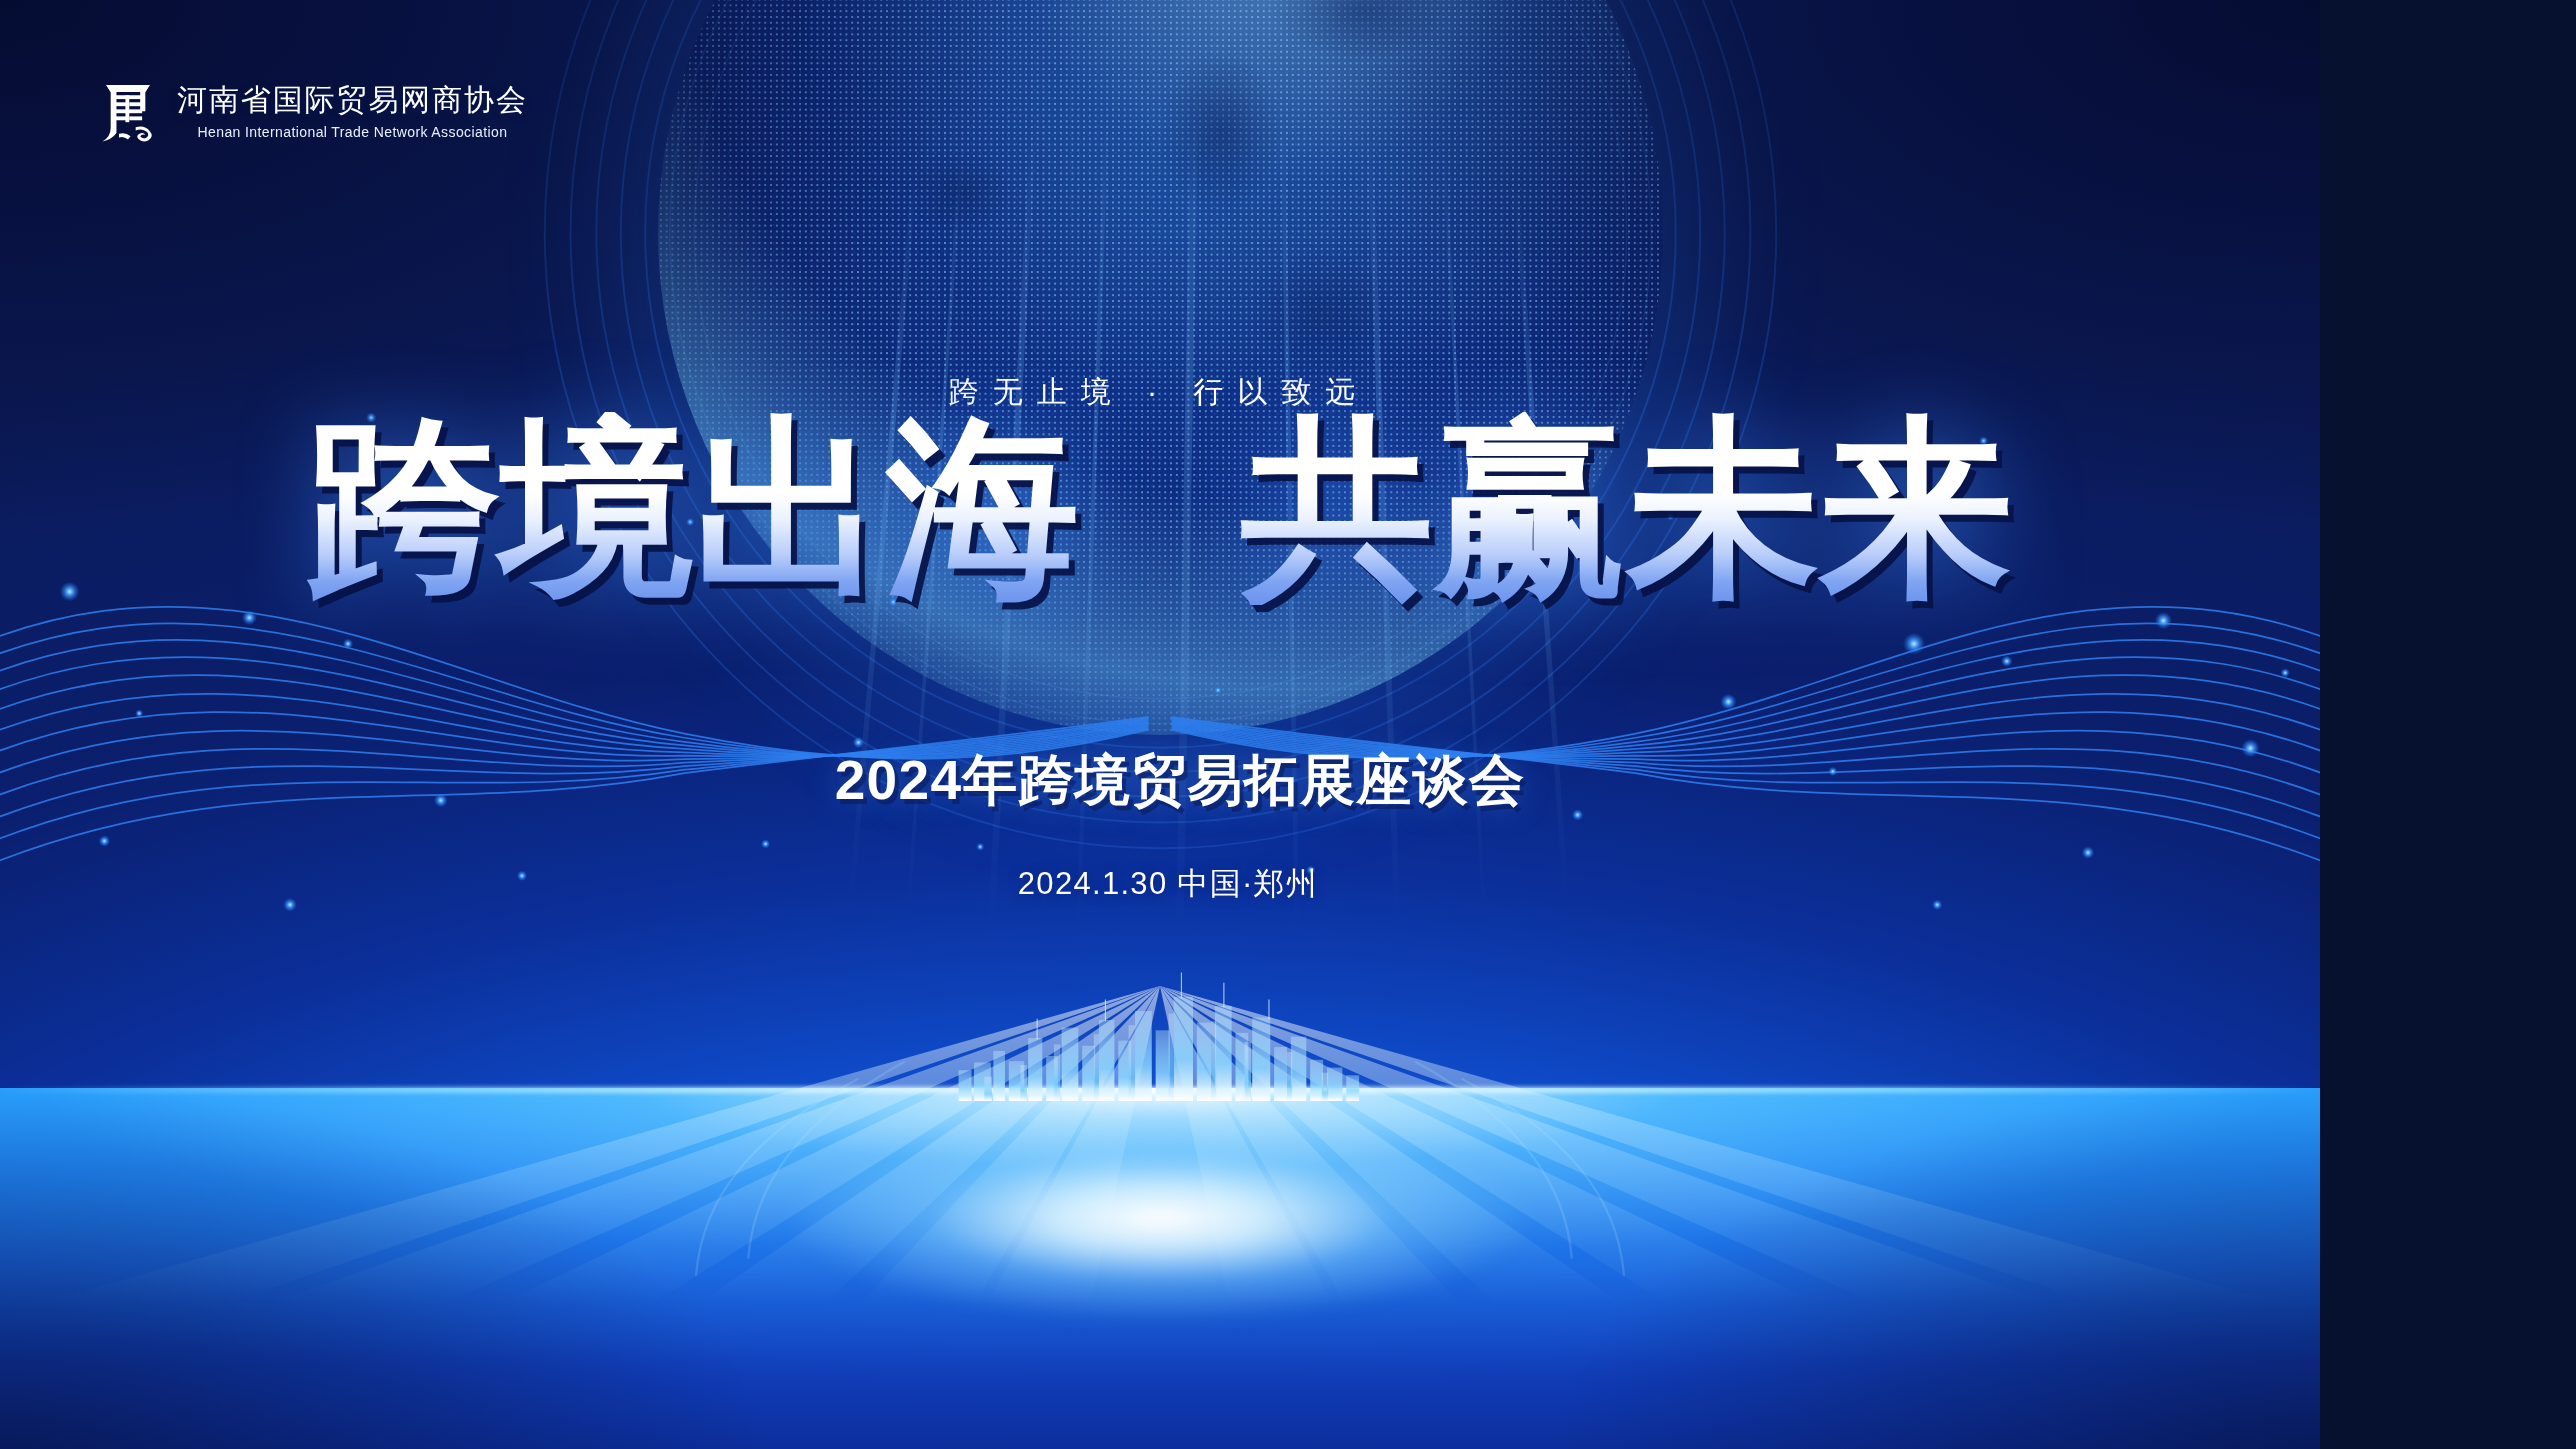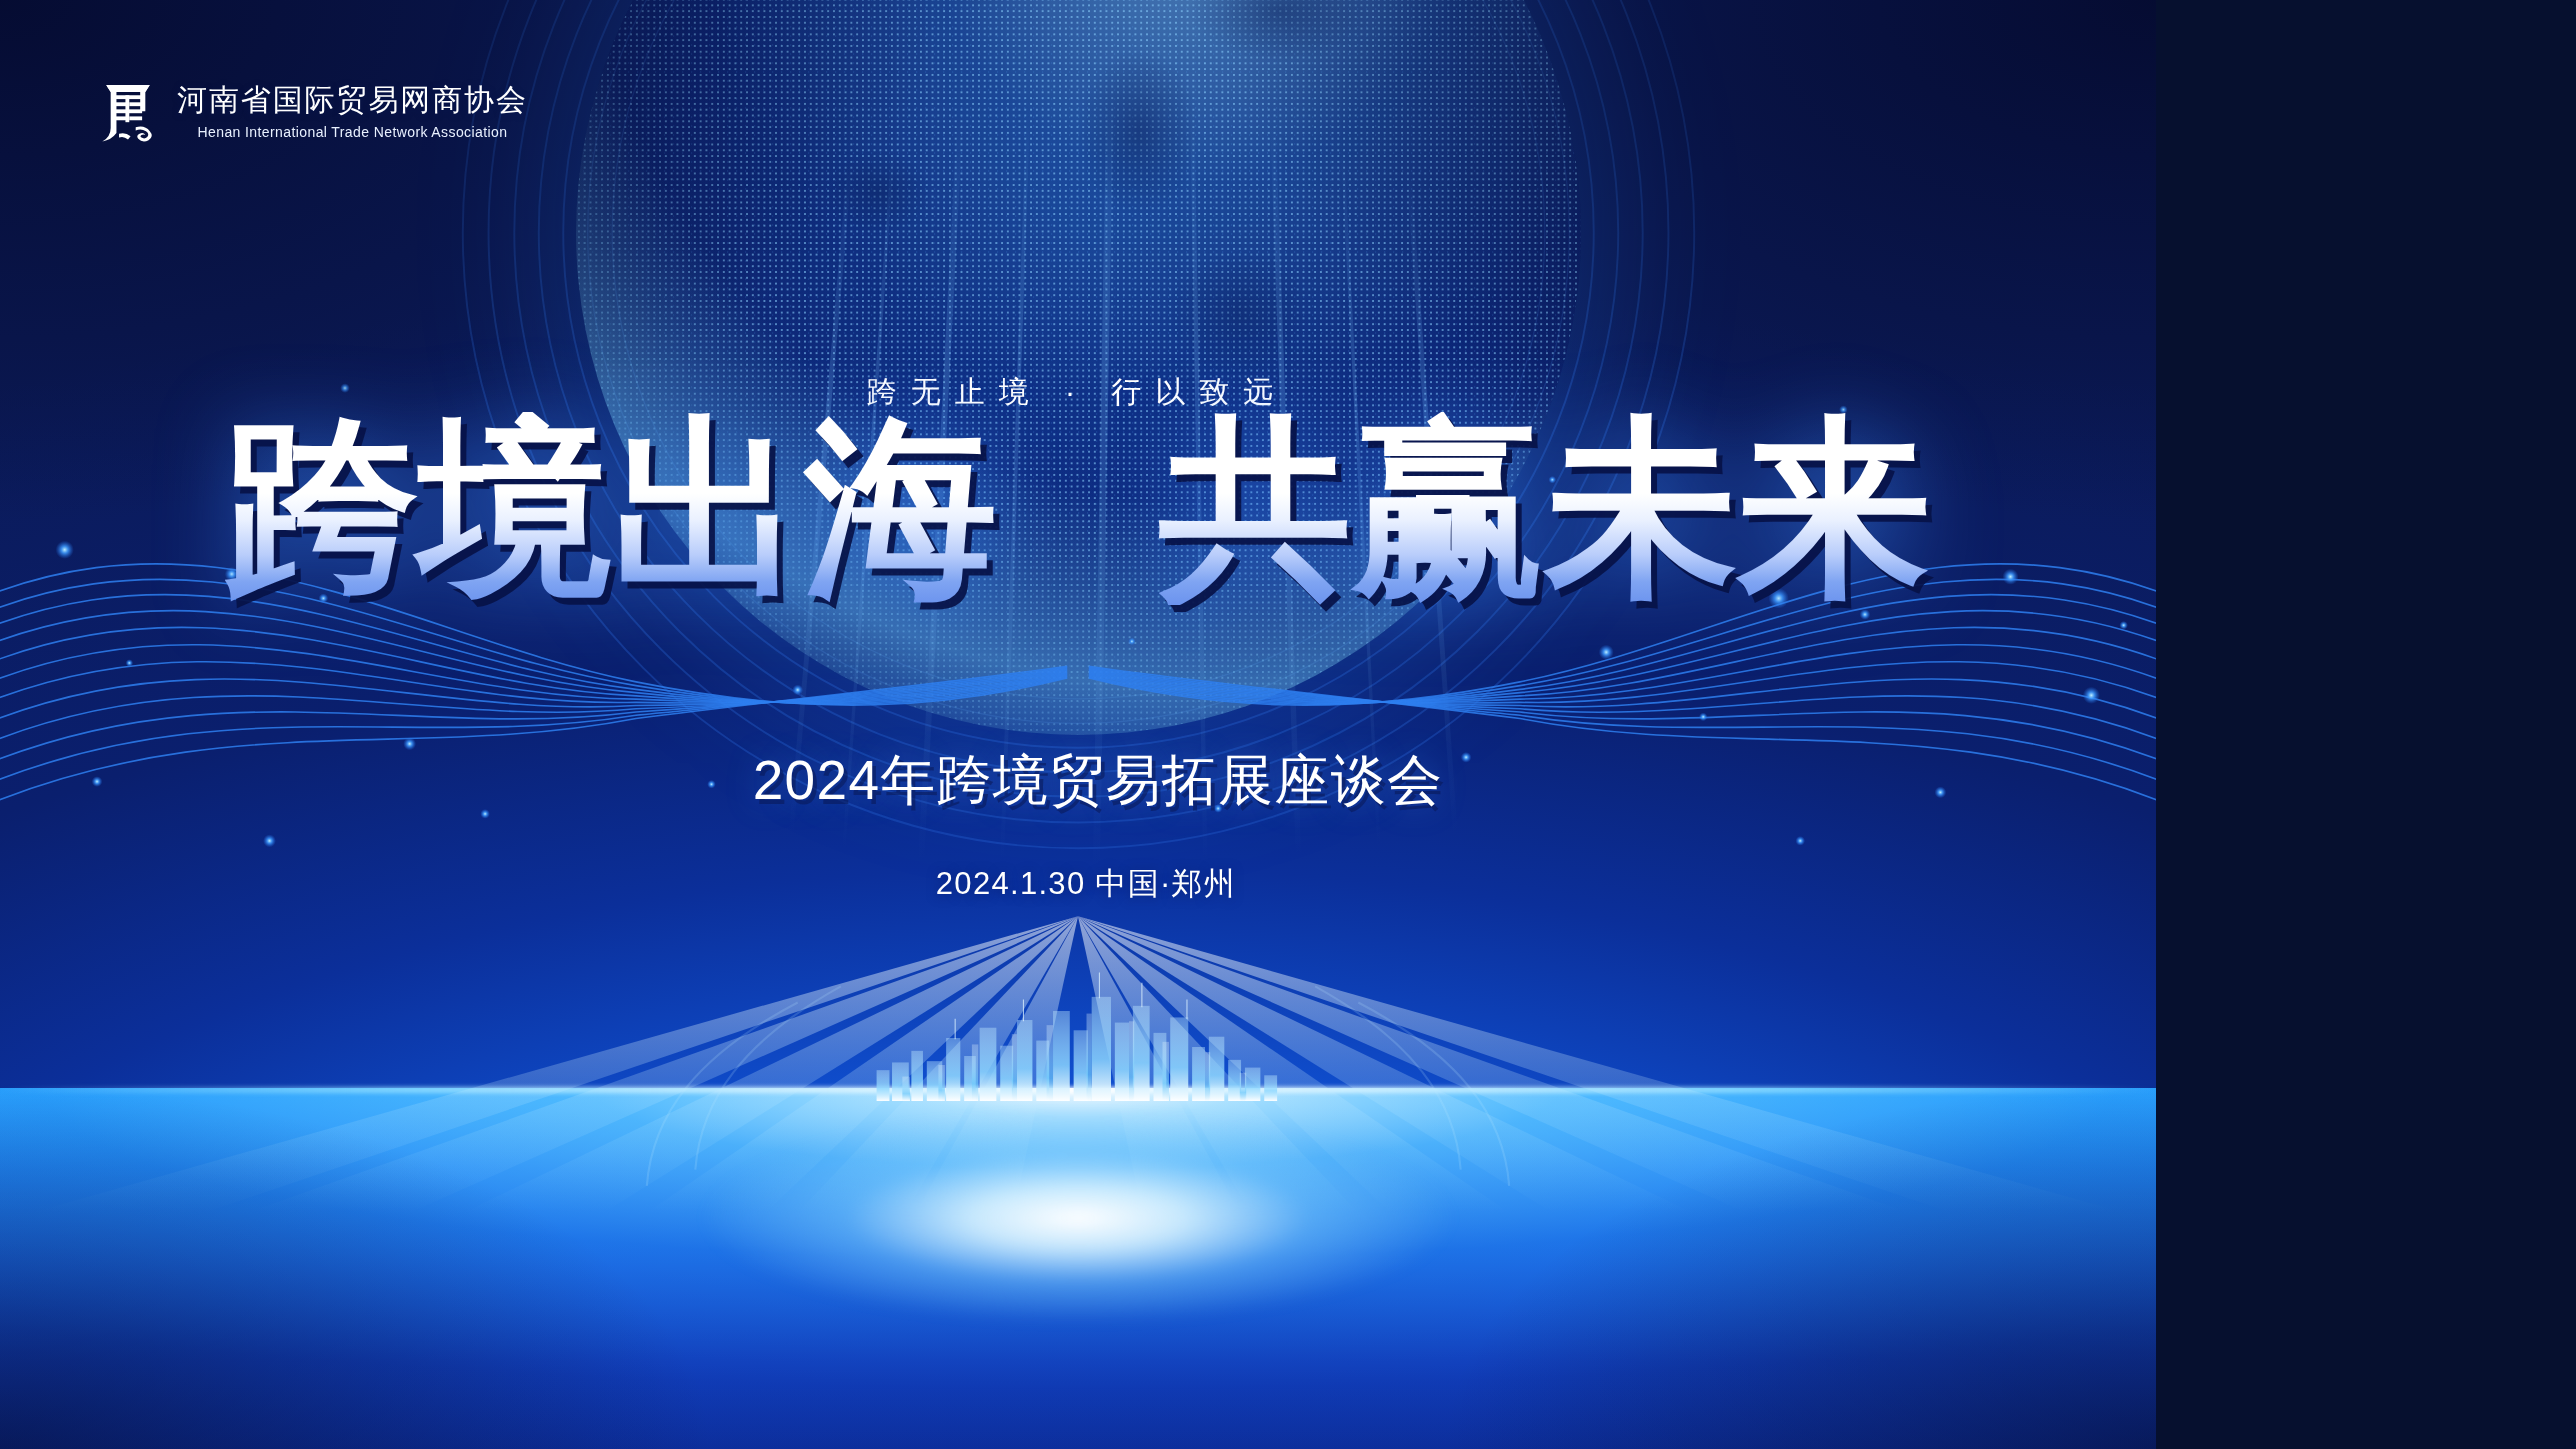--- a/index.html
+++ b/index.html
@@ -1,21 +1,21 @@
 <!DOCTYPE html>
 <html style="font-size:10.3px"><head>
 <meta charset="utf-8">
 <title>Event Banner</title>
 <style>
   * { margin:0; padding:0; box-sizing:border-box; }
   html,body { background:#06102f; }
 
   .stage{
     position:relative;
-    width:2156px; height:1449px;
+    width:2320px; height:1449px;
     overflow:hidden;
     font-family:"Liberation Sans","DejaVu Sans",sans-serif;
     background:
       radial-gradient(120% 85% at 50% 104%, #2ea8ff 0%, #1775f0 18%, #0f4fd0 34%, #0b2f9a 52%, #0a1f6e 70%, #0b1a57 100%),
       linear-gradient(180deg,#0d1b5e 0%,#10256f 26%,#123084 48%,#0f2a78 62%,#0b2f9a 78%,#1166d8 100%);
   }
 
   
   .vignette{
     position:absolute; inset:0;
@@ -133,21 +133,21 @@
     -webkit-background-clip:text; background-clip:text;
     color:transparent;
     -webkit-text-fill-color:transparent;
     filter:drop-shadow(6.4px 7.7px 0 rgba(8,18,72,.92)) drop-shadow(0 0 39px rgba(60,140,255,.45));
   }
 
   
   .subtitle{
     position:absolute; left:0; right:0; top:744px;
     text-align:center;
-    color:#ffffff; font-size:55px; font-weight:400; letter-spacing:1.3px;
+    color:#ffffff; font-size:55px; font-weight:700; letter-spacing:1.3px;
     text-shadow:3.9px 4.5px 0 rgba(10,24,86,.55), 0 0 32px rgba(70,150,255,.45);
     margin-left:40px;
   }
 
   
   .dateline{
     position:absolute; left:16px; right:0; top:863px;
     text-align:center;
     color:#ffffff; font-size:31px; font-weight:400; letter-spacing:1.3px;
     text-shadow:0 1.3px 10.3px rgba(10,30,110,.8);

